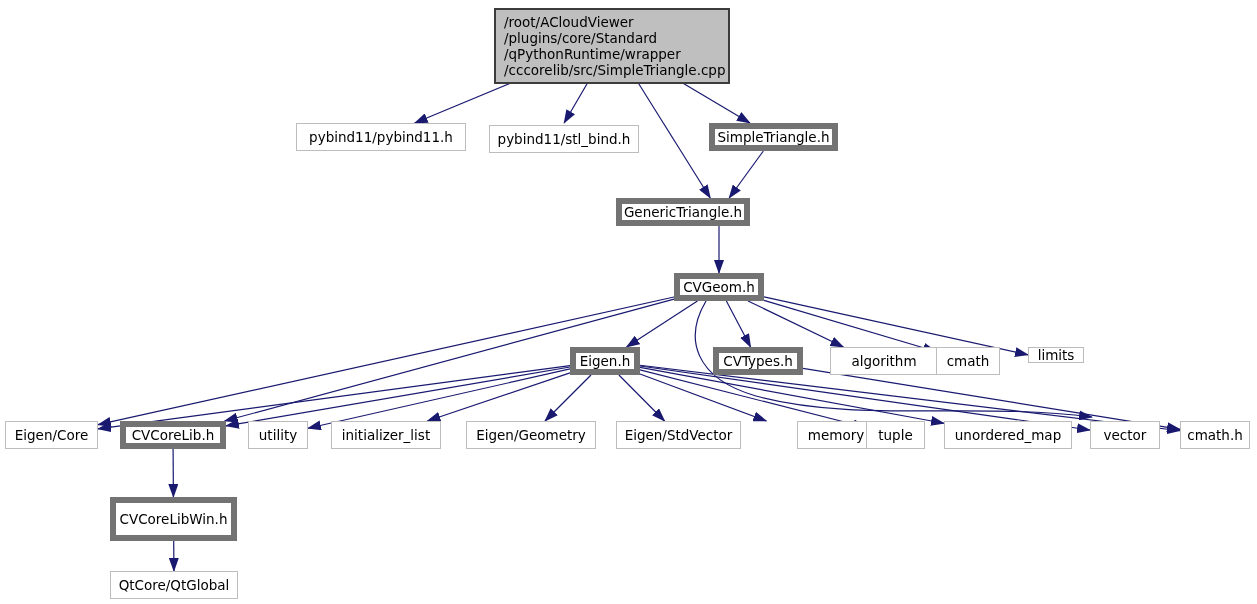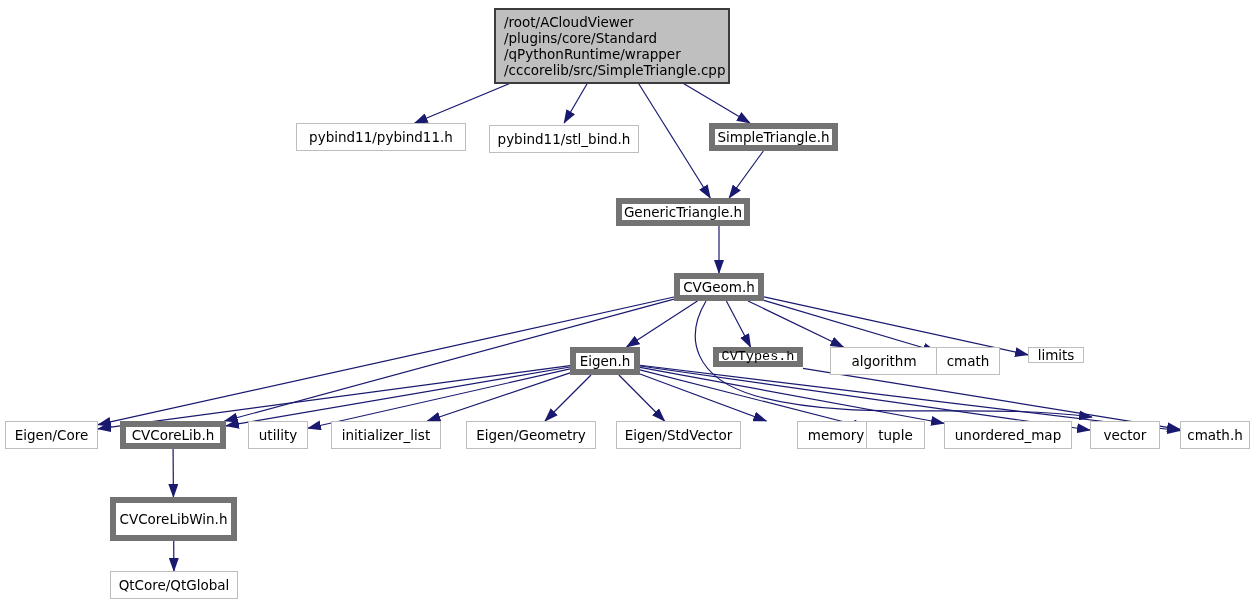--- a/index.html
+++ b/index.html
@@ -90,21 +90,21 @@
 <div class="node root" style="left: 494px; top: 8px; width: 236px; height: 76px;">/root/ACloudViewer
 /plugins/core/Standard
 /qPythonRuntime/wrapper
 /cccorelib/src/SimpleTriangle.cpp</div>
     <div class="node plain" style="left: 296px; top: 123px; width: 170px; height: 28px;">pybind11/pybind11.h</div>
     <div class="node plain" style="left: 481px; top: 125px; width: 150px; height: 28px; margin-left: 8px;">pybind11/stl_bind.h</div>
     <div class="node linked" style="left: 709px; top: 123px; width: 129px; height: 28px;">SimpleTriangle.h</div>
     <div class="node linked" style="left: 616px; top: 198px; width: 134px; height: 28px;">GenericTriangle.h</div>
     <div class="node linked" style="left: 674px; top: 273px; width: 90px; height: 28px;">CVGeom.h</div>
     <div class="node linked" style="left: 570px; top: 347px; width: 70px; height: 28px;">Eigen.h</div>
-    <div class="node linked" style="left: 713px; top: 347px; width: 90px; height: 20px; font-family: Liberation Mono, monospace;">CVTypes.h</div>
+    <div class="node linked" style="left: 713px; top: 347px; width: 90px; height: 28px;">CVTypes.h</div>
     <div class="node plain" style="left: 830px; top: 347px; width: 108px; height: 28px;">algorithm</div>
     <div class="node plain" style="left: 936px; top: 347px; width: 64px; height: 28px;">cmath</div>
     <div class="node plain" style="left: 1028px; top: 347px; width: 56px; height: 16px;">limits</div>
     <div class="node plain" style="left: 5px; top: 421px; width: 93px; height: 28px;">Eigen/Core</div>
     <div class="node linked" style="left: 120px; top: 421px; width: 106px; height: 28px;">CVCoreLib.h</div>
     <div class="node plain" style="left: 248px; top: 421px; width: 60px; height: 28px;">utility</div>
     <div class="node plain" style="left: 331px; top: 421px; width: 110px; height: 28px;">initializer_list</div>
     <div class="node plain" style="left: 466px; top: 421px; width: 130px; height: 28px;">Eigen/Geometry</div>
     <div class="node plain" style="left: 616px; top: 421px; width: 125px; height: 28px;">Eigen/StdVector</div>
     <div class="node plain" style="left: 765px; top: 421px; width: 78px; height: 28px; margin-left: 32px;">memory</div>

